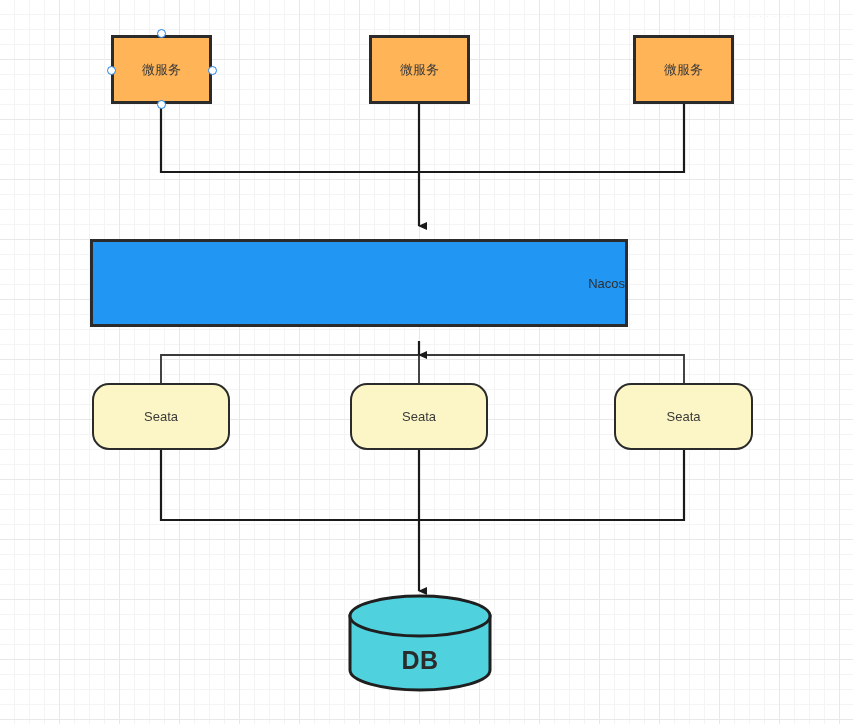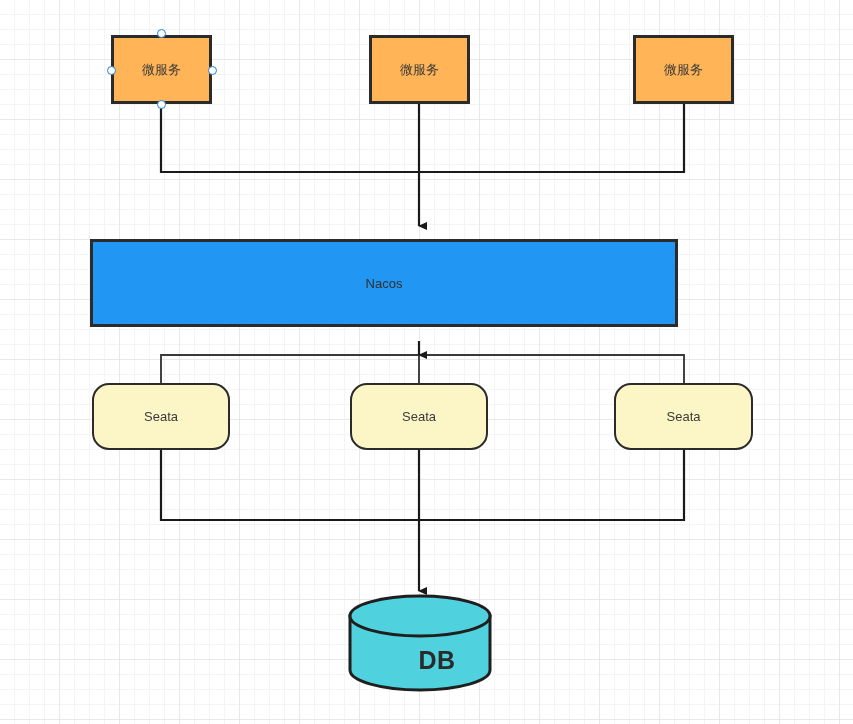--- a/index.html
+++ b/index.html
@@ -138,35 +138,35 @@
   </div>
   <div class="node ms-node" style="left:633px; top:35px; width:101px; height:69px;">
     <span>微服务</span>
   </div>
 
   <div class="handle" style="left:161px; top:33px;"></div>
   <div class="handle" style="left:161px; top:104px;"></div>
   <div class="handle" style="left:111px; top:70px;"></div>
   <div class="handle" style="left:212px; top:70px;"></div>
 
-  <div class="node nacos-node" style="left:90px; top:239px; width:588px; height:88px;">
+  <div class="node nacos-node" style="left:90px; top:239px; width:538px; height:88px;justify-content:flex-end;">
     <span>Nacos</span>
   </div>
 
   <div class="node seata-node" style="left:92px; top:383px; width:138px; height:67px;">
     <span>Seata</span>
   </div>
   <div class="node seata-node" style="left:350px; top:383px; width:138px; height:67px;">
     <span>Seata</span>
   </div>
   <div class="node seata-node" style="left:614px; top:383px; width:139px; height:67px;">
     <span>Seata</span>
   </div>
 
   <div class="db-node" style="left:348px; top:594px; width:144px; height:98px;">
     <svg width="144" height="98" viewBox="0 0 144 98" xmlns="http://www.w3.org/2000/svg">
       <path d="M2,22 L2,76 A70,20 0 0 0 142,76 L142,22 Z" fill="#4FD1DE" stroke="#1f1f1f" stroke-width="3"></path>
       <ellipse cx="72" cy="22" rx="70" ry="20" fill="#4FD1DE" stroke="#1f1f1f" stroke-width="3"></ellipse>
     </svg>
-    <div class="db-label" style="top:52px;padding-left:17px;">DB</div>
+    <div class="db-label" style="top:52px;">DB</div>
   </div>
 
 </div>
 
 </body></html>

